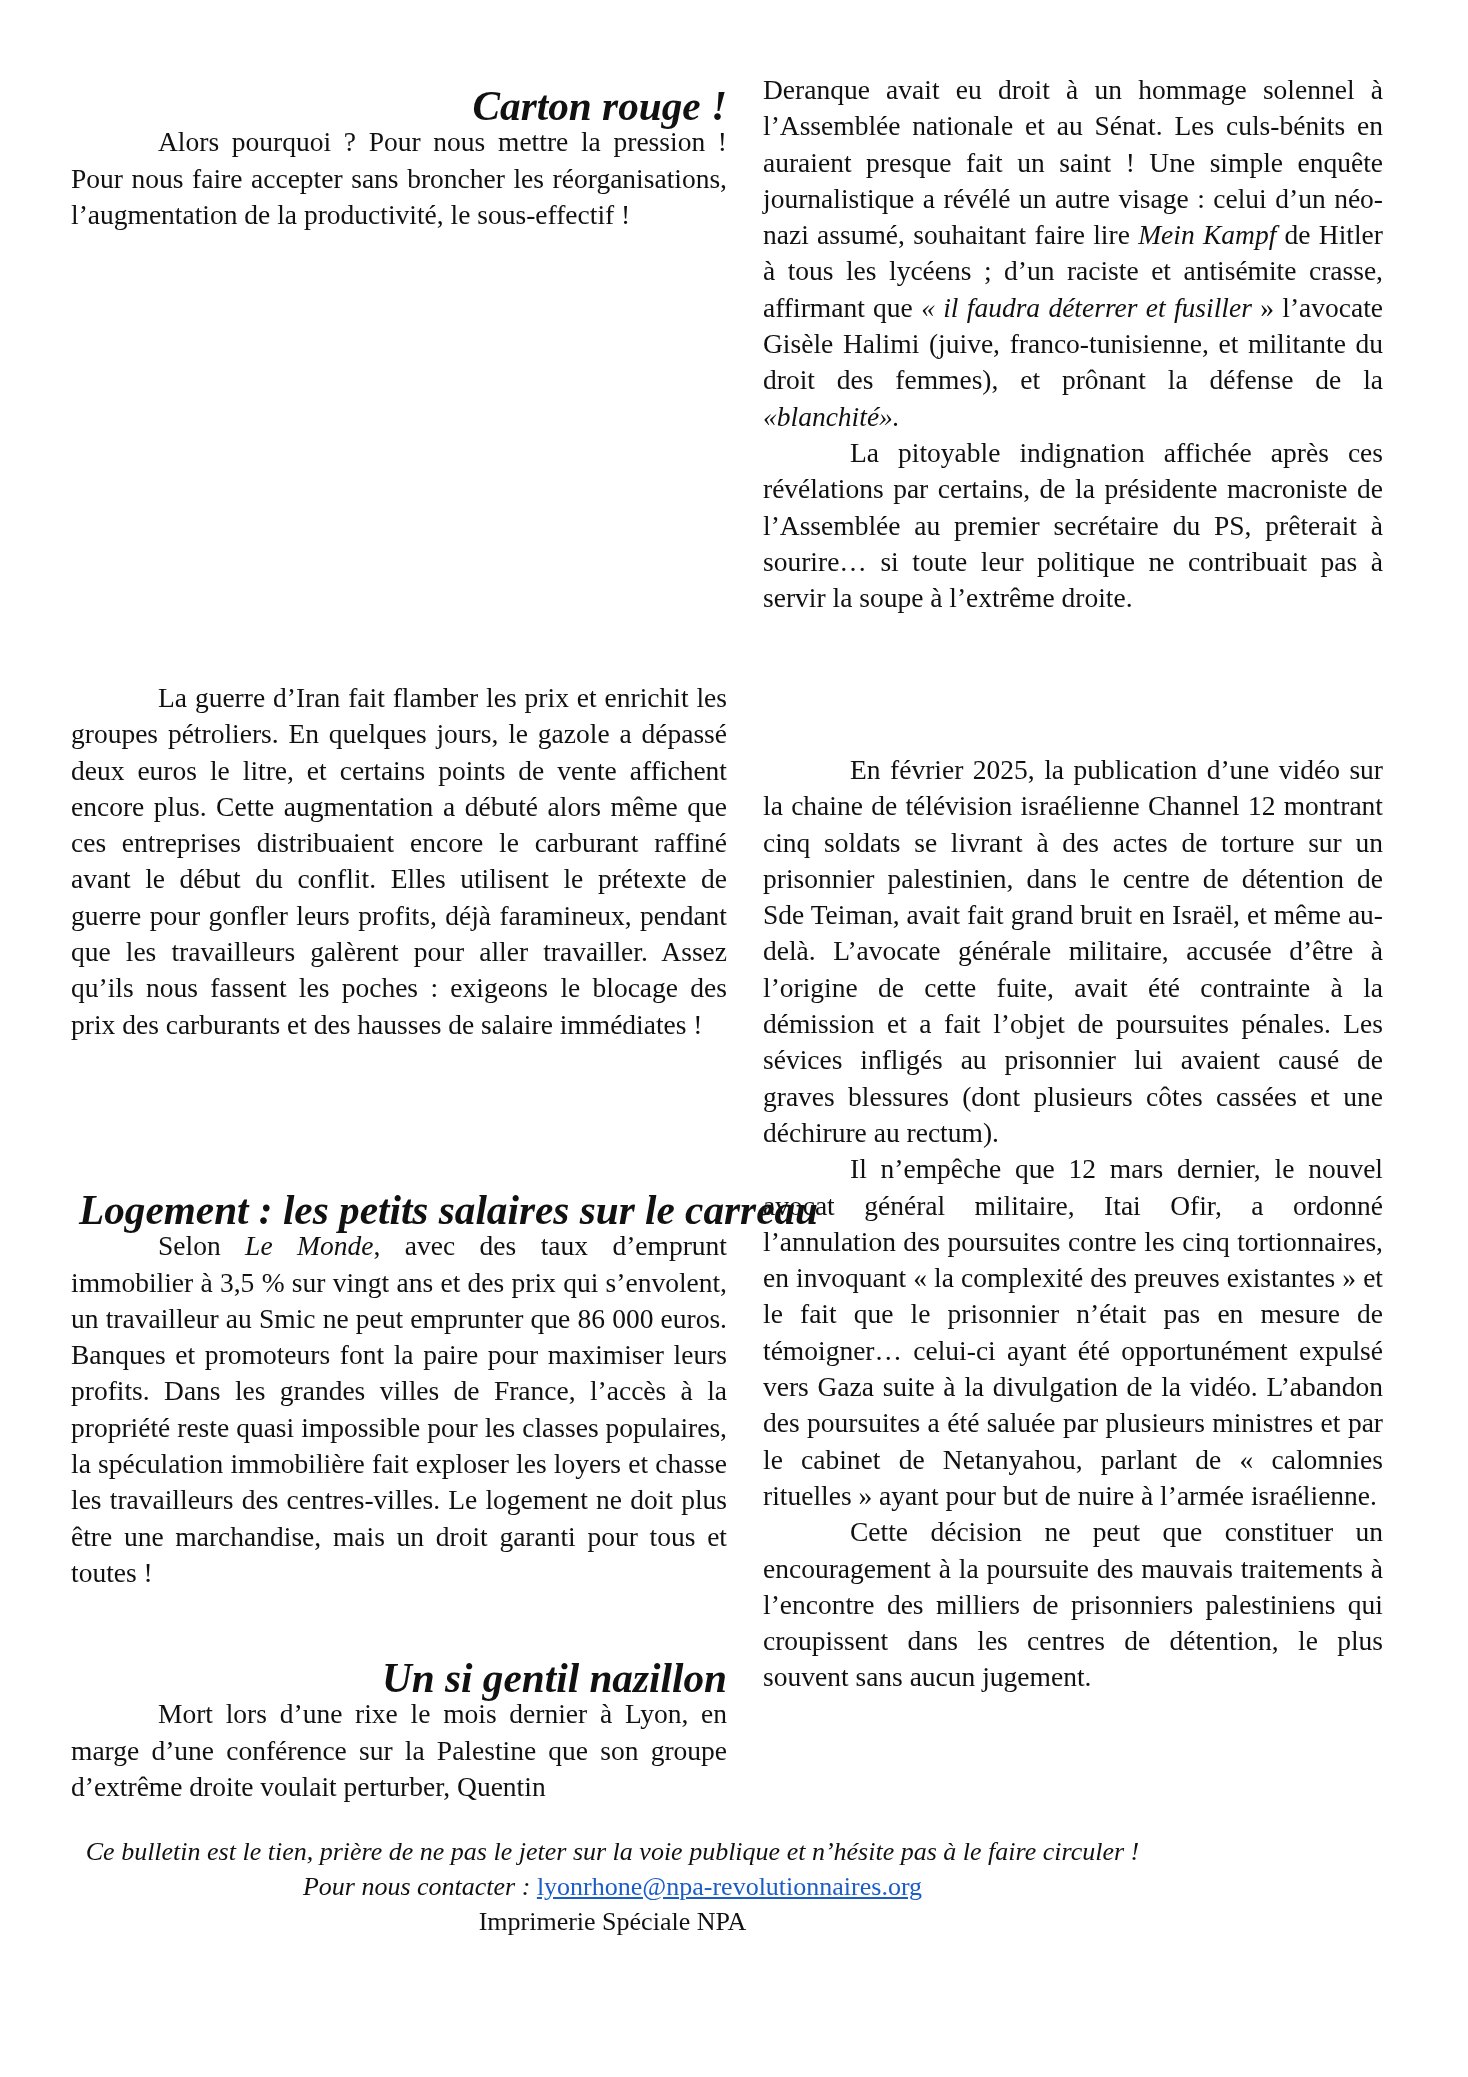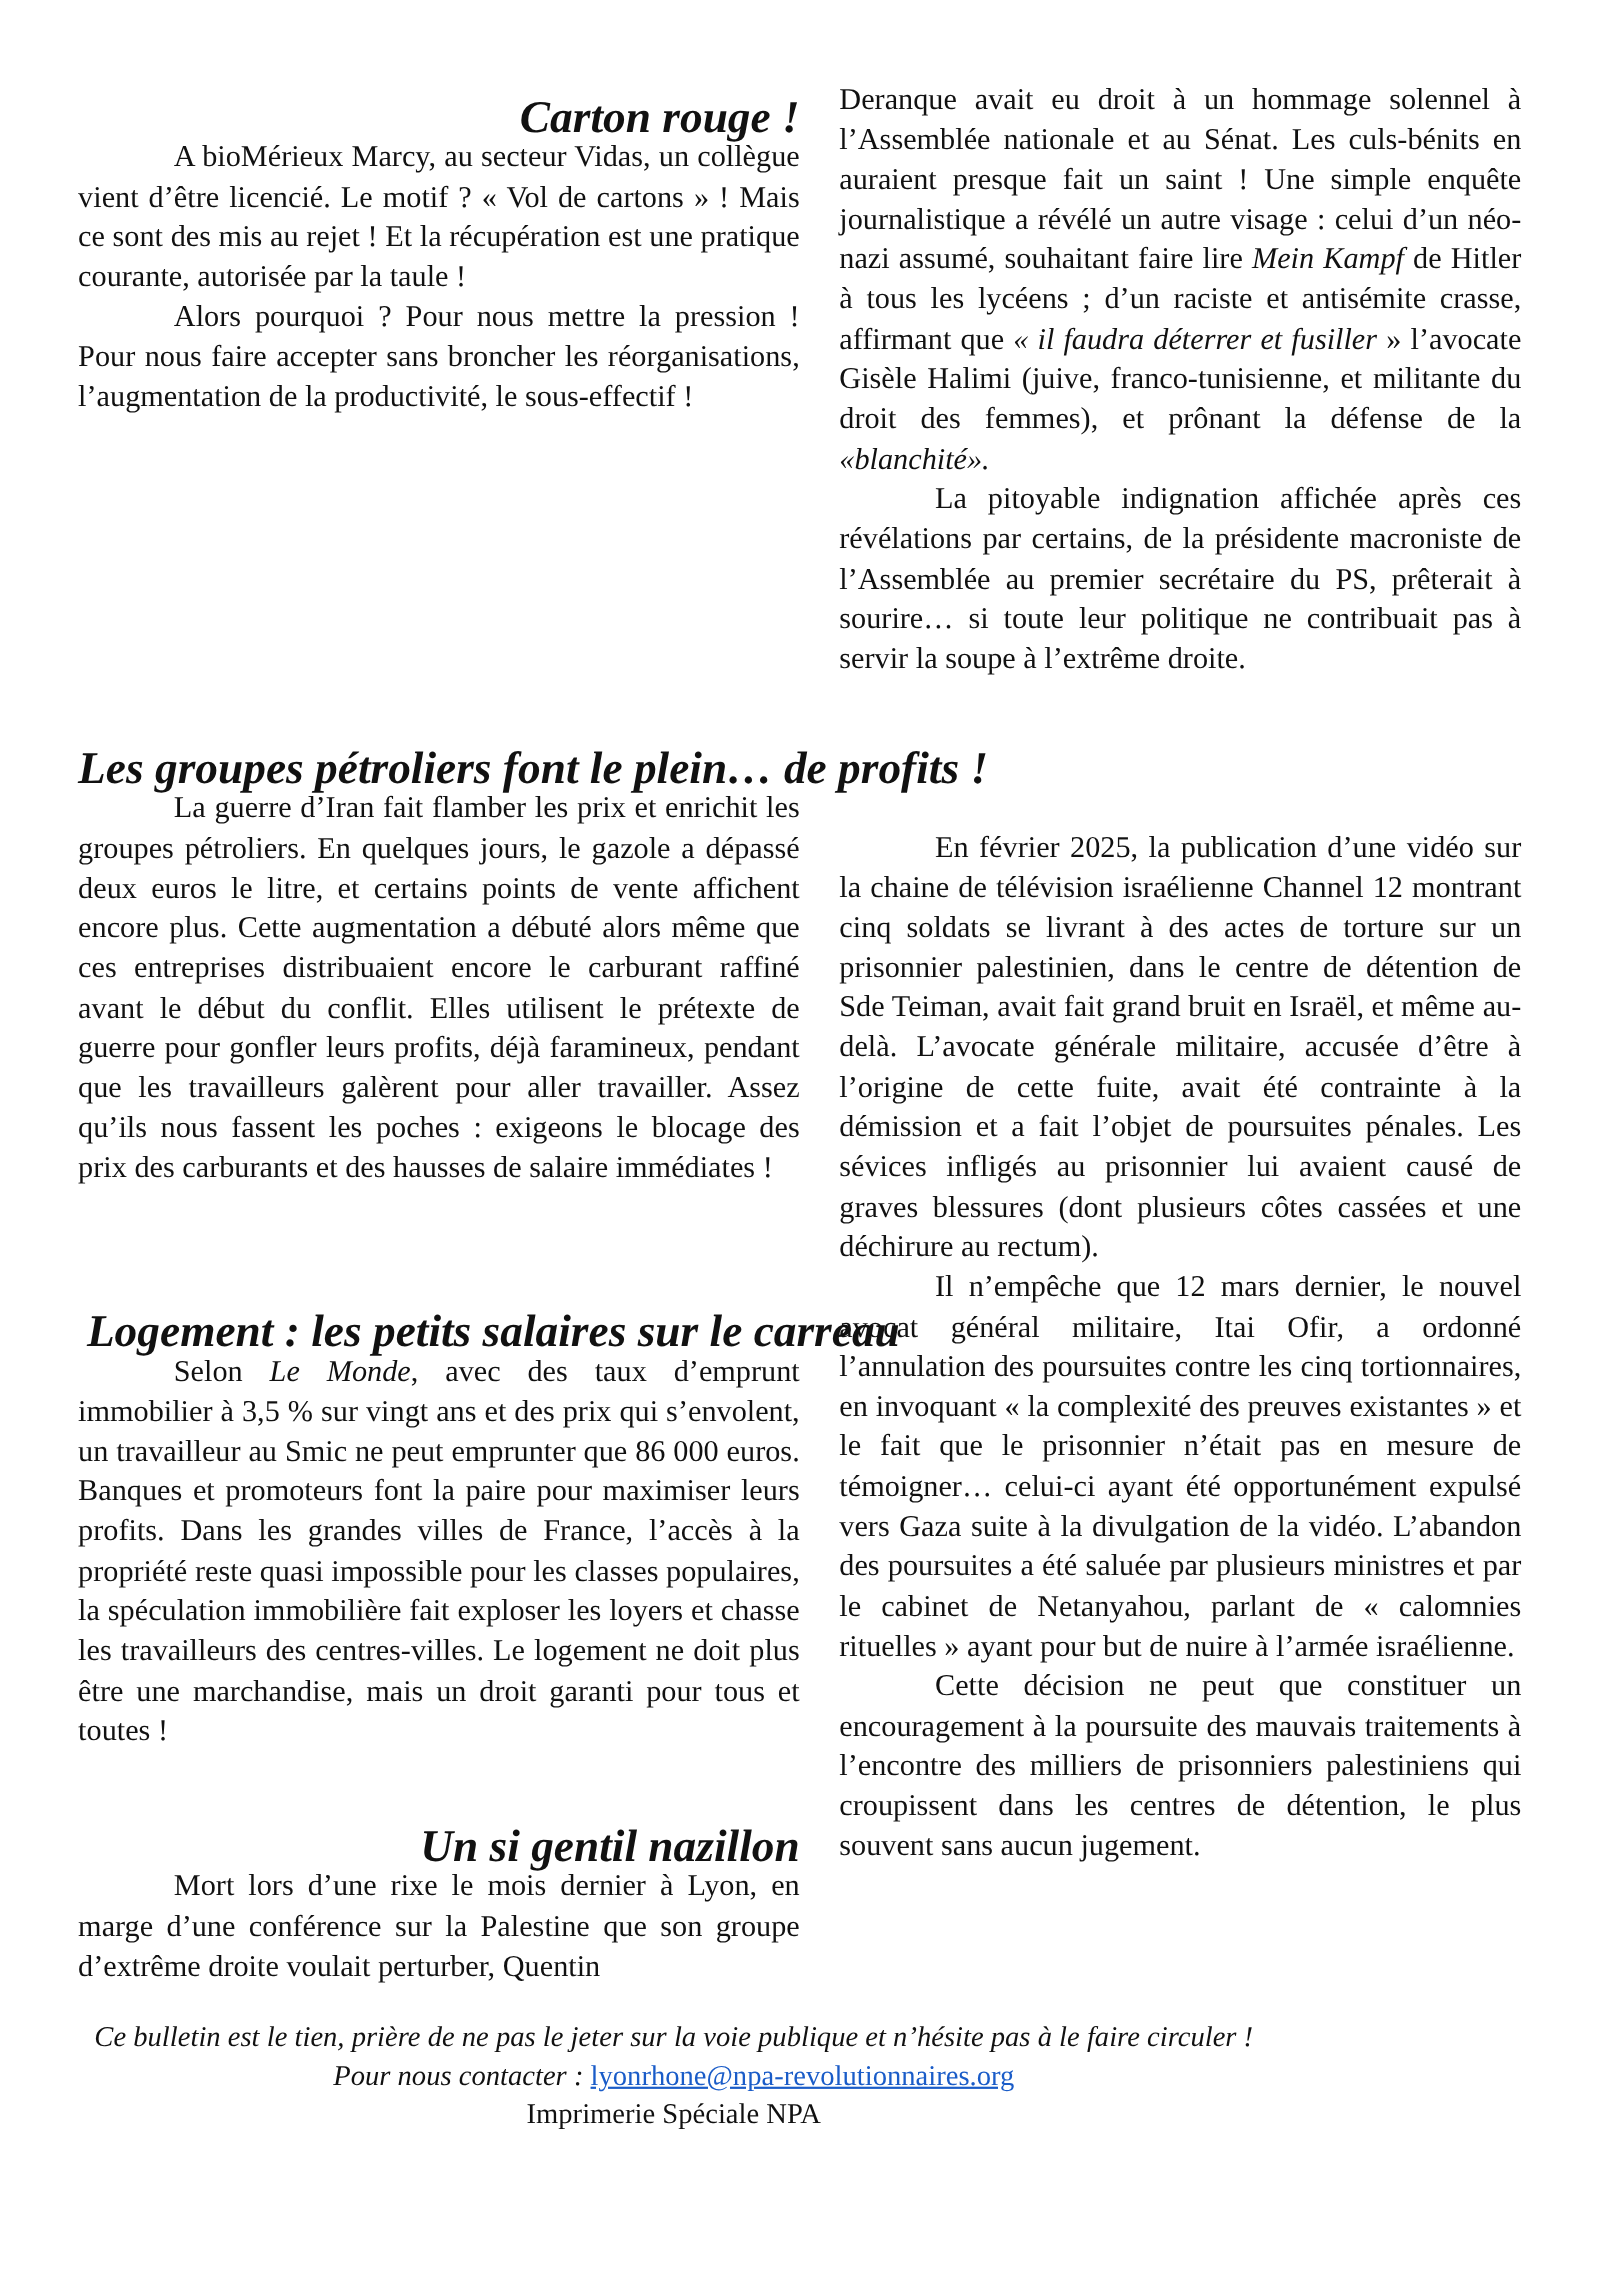--- a/index.html
+++ b/index.html
@@ -61,26 +61,24 @@
     text-align: center;
   }
 </style>
 </head>
 <body>
 
 <div class="col col-left">
 
   <div class="section" style="top:88px;">
     <h2 class="heading">Carton rouge !</h2>
-    <p>A bioMérieux Marcy, au secteur Vidas, un collègue vient d’être licencié. Le motif ? « Vol de cartons » ! Mais ce sont des mis au rejet ! Et la récupération est une pratique courante, autorisée par la taule !</p>
     <p>Alors pourquoi ? Pour nous mettre la pression ! Pour nous faire accepter sans broncher les réorganisations, l’augmentation de la productivité, le sous-effectif !</p>
   </div>
 
   <div class="section" style="top:680px;">
-    <h2 class="heading">Les groupes pétroliers font le plein… de profits !</h2>
     <p>La guerre d’Iran fait flamber les prix et enrichit les groupes pétroliers. En quelques jours, le gazole a dépassé deux euros le litre, et certains points de vente affichent encore plus. Cette augmentation a débuté alors même que ces entreprises distribuaient encore le carburant raffiné avant le début du conflit. Elles utilisent le prétexte de guerre pour gonfler leurs profits, déjà faramineux, pendant que les travailleurs galèrent pour aller travailler. Assez qu’ils nous fassent les poches : exigeons le blocage des prix des carburants et des hausses de salaire immédiates !</p>
   </div>
 
   <div class="section" style="top:1192px;">
     <h2 class="heading indented">Logement : les petits salaires sur le carreau</h2>
     <p><span>Selon </span><em>Le Monde</em><span>, avec des taux d’emprunt immobilier à 3,5 % sur vingt ans et des prix qui s’envolent, un travailleur au Smic ne peut emprunter que 86 000 euros. Banques et promoteurs font la paire pour maximiser leurs profits. Dans les grandes villes de France, l’accès à la propriété reste quasi impossible pour les classes populaires, la spéculation immobilière fait exploser les loyers et chasse les travailleurs des centres-villes. Le logement ne doit plus être une marchandise, mais un droit garanti pour tous et toutes !</span></p>
   </div>
 
   <div class="section" style="top:1660px;">
     <h2 class="heading">Un si gentil nazillon</h2>

